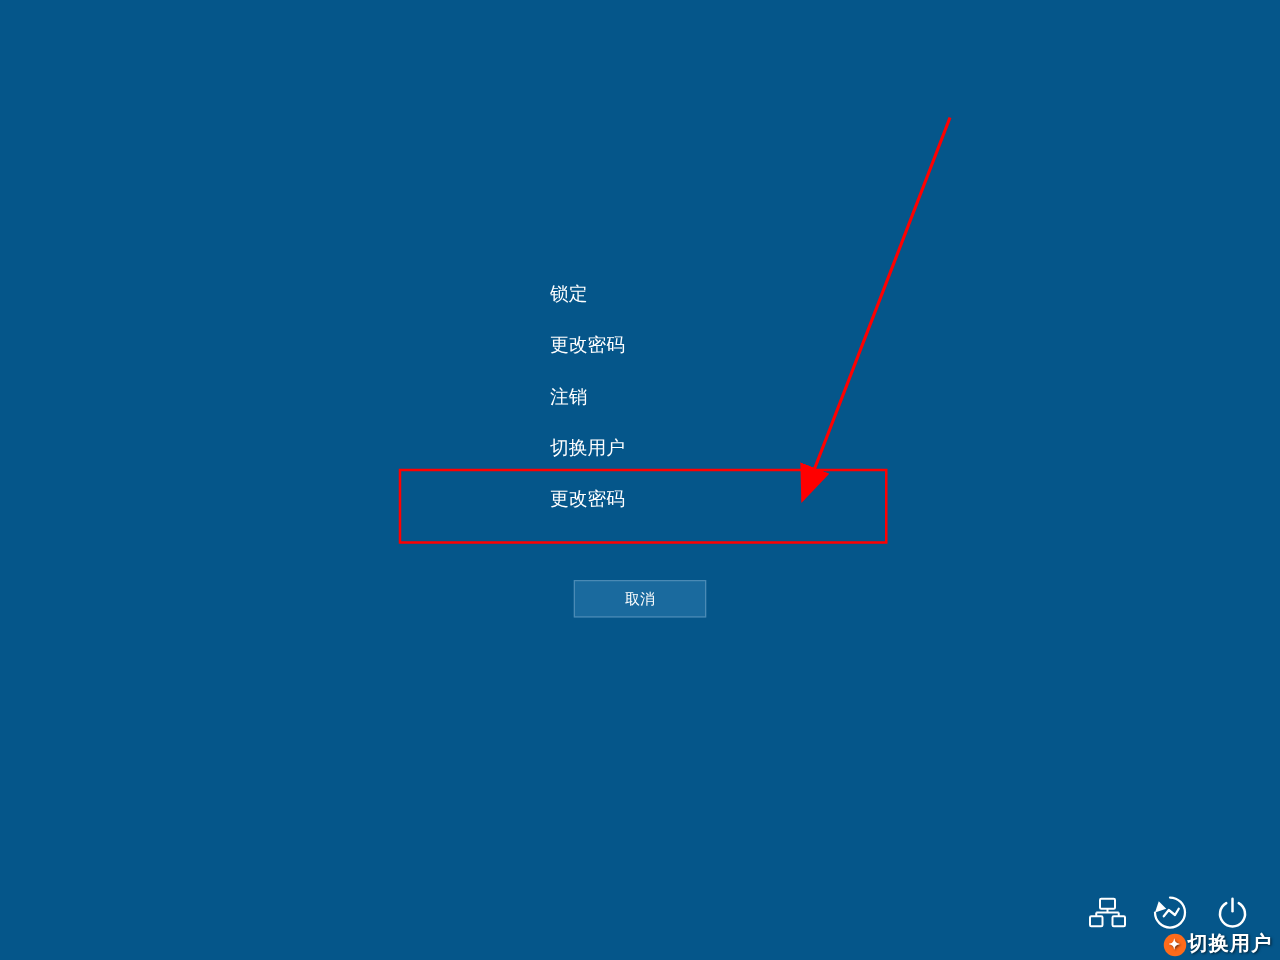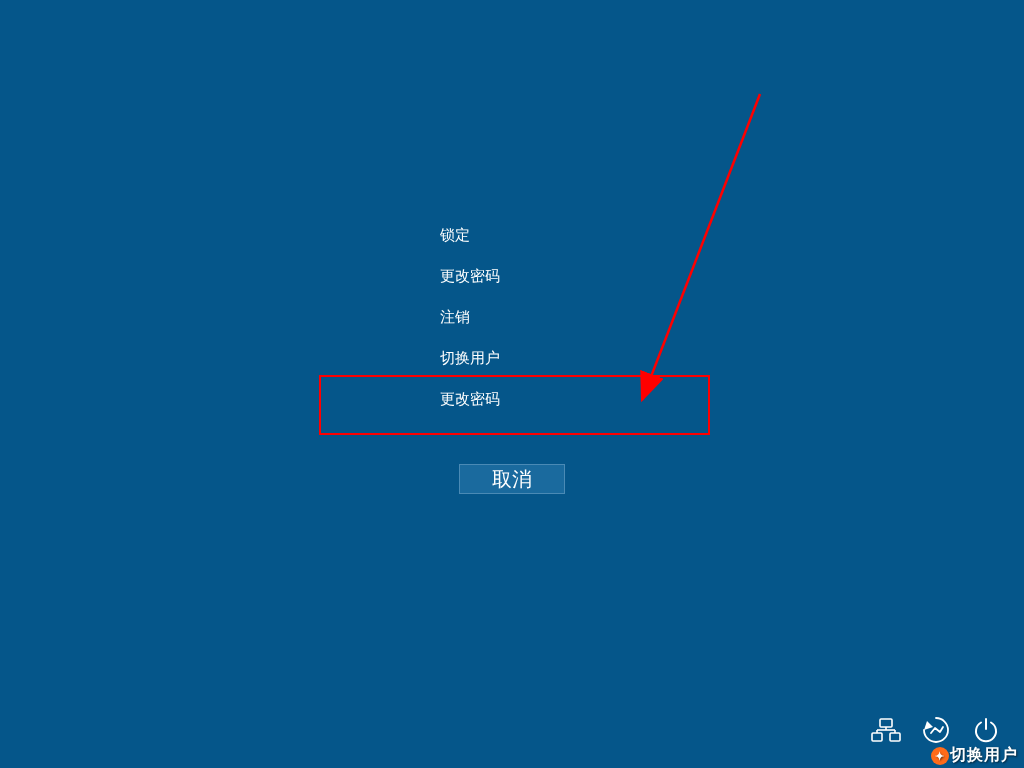--- a/index.html
+++ b/index.html
@@ -32,21 +32,21 @@
     }
     .cancel-button {
       position: absolute;
       left: 459px;
       top: 464px;
       width: 106px;
       height: 30px;
       background-color: #1a6a9e;
       border: 1px solid #4a8ab5;
       color: #ffffff;
-      font-size: 20px;
+      font-size: 12px;
       font-family: inherit;
       cursor: pointer;
       display: flex;
       align-items: center;
       justify-content: center;
     }
     .annotation-box {
       position: absolute;
       left: 319px;
       top: 375px;

